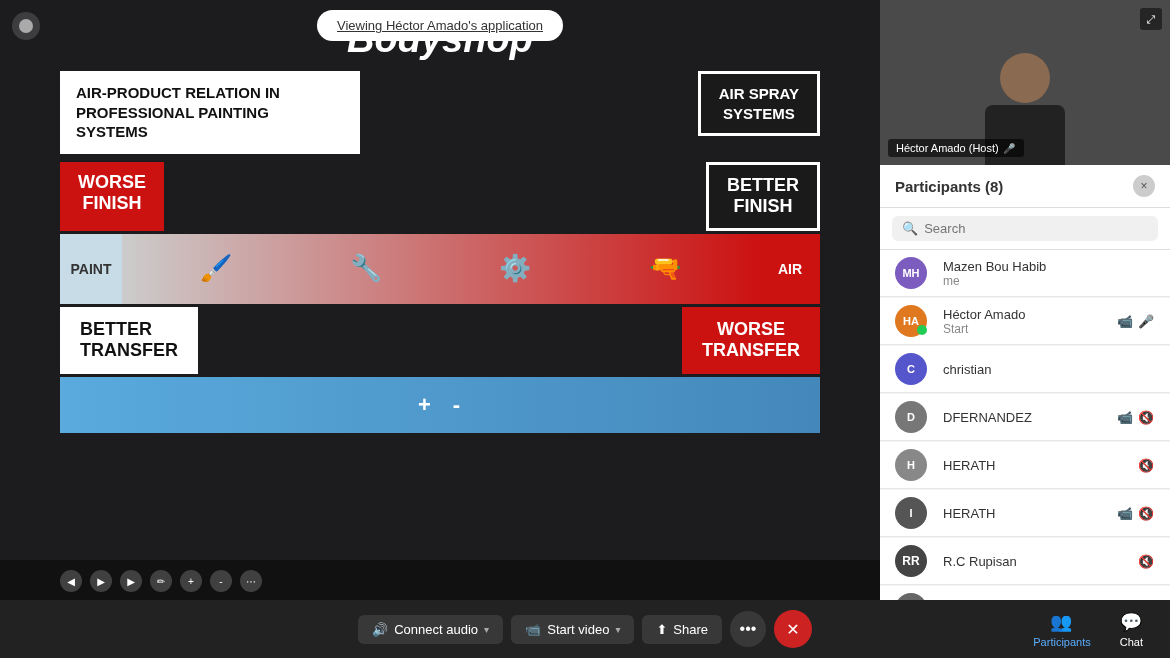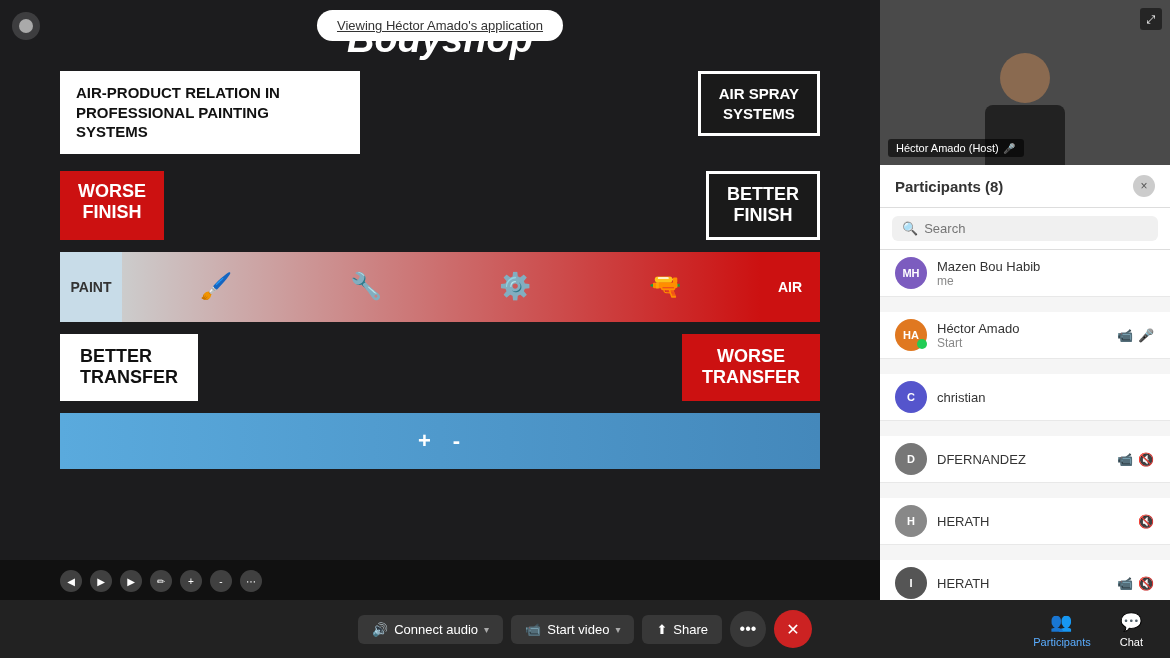--- a/index.html
+++ b/index.html
@@ -108,21 +108,21 @@
       display: inline-block;
       font-size: 24px;
       color: white;
     }
 
     
     .slide-body {
       display: flex;
       flex-direction: column;
       padding: 0 60px;
-      gap: 12px;
+      gap: 3px;
     }
 
     
     .top-row {
       display: flex;
       justify-content: space-between;
       align-items: flex-start;
       margin-bottom: 5px;
     }
     .description-box {
@@ -417,24 +417,24 @@
     
     .participants-list {
       flex: 1;
       overflow-y: auto;
       background: #f5f5f5;
     }
     .participant-item {
       display: flex;
       align-items: center;
       padding: 7px 15px;
-      gap: 10px;
+      gap: 16px;
       border-bottom: 1px solid #e8e8e8;
       background: white;
-      margin-bottom: 15px;
+      margin-bottom: 1px;
     }
     .avatar {
       width: 32px;
       height: 32px;
       border-radius: 50%;
       display: flex;
       align-items: center;
       justify-content: center;
       font-size: 11px;
       font-weight: 700;

